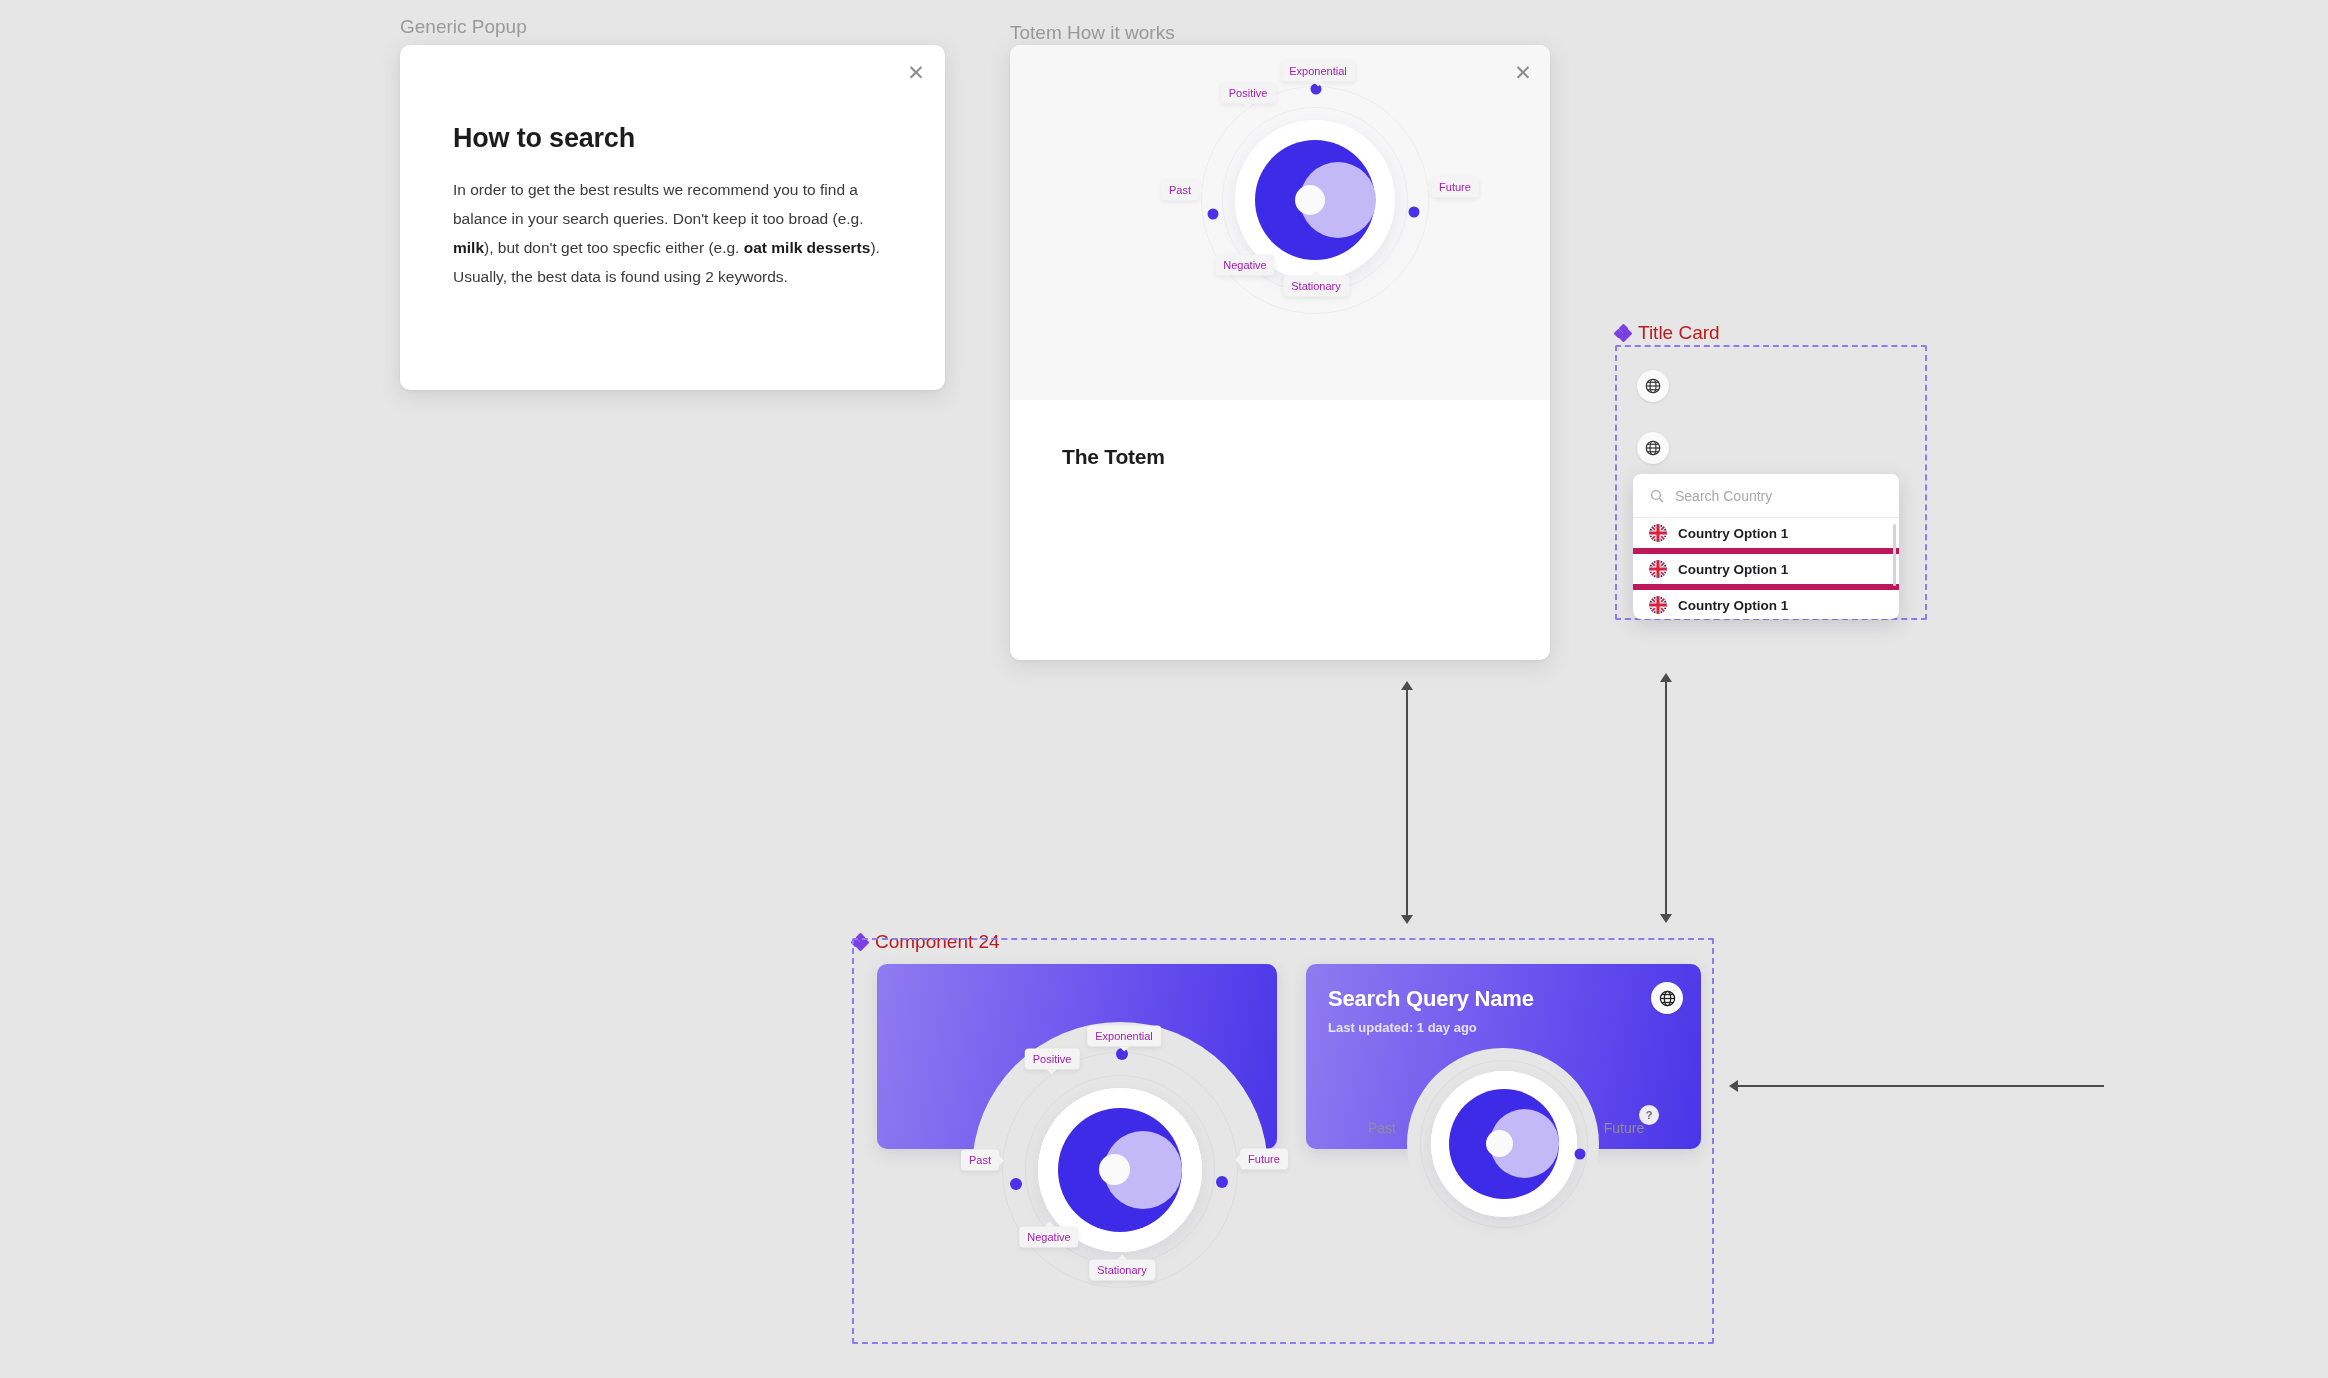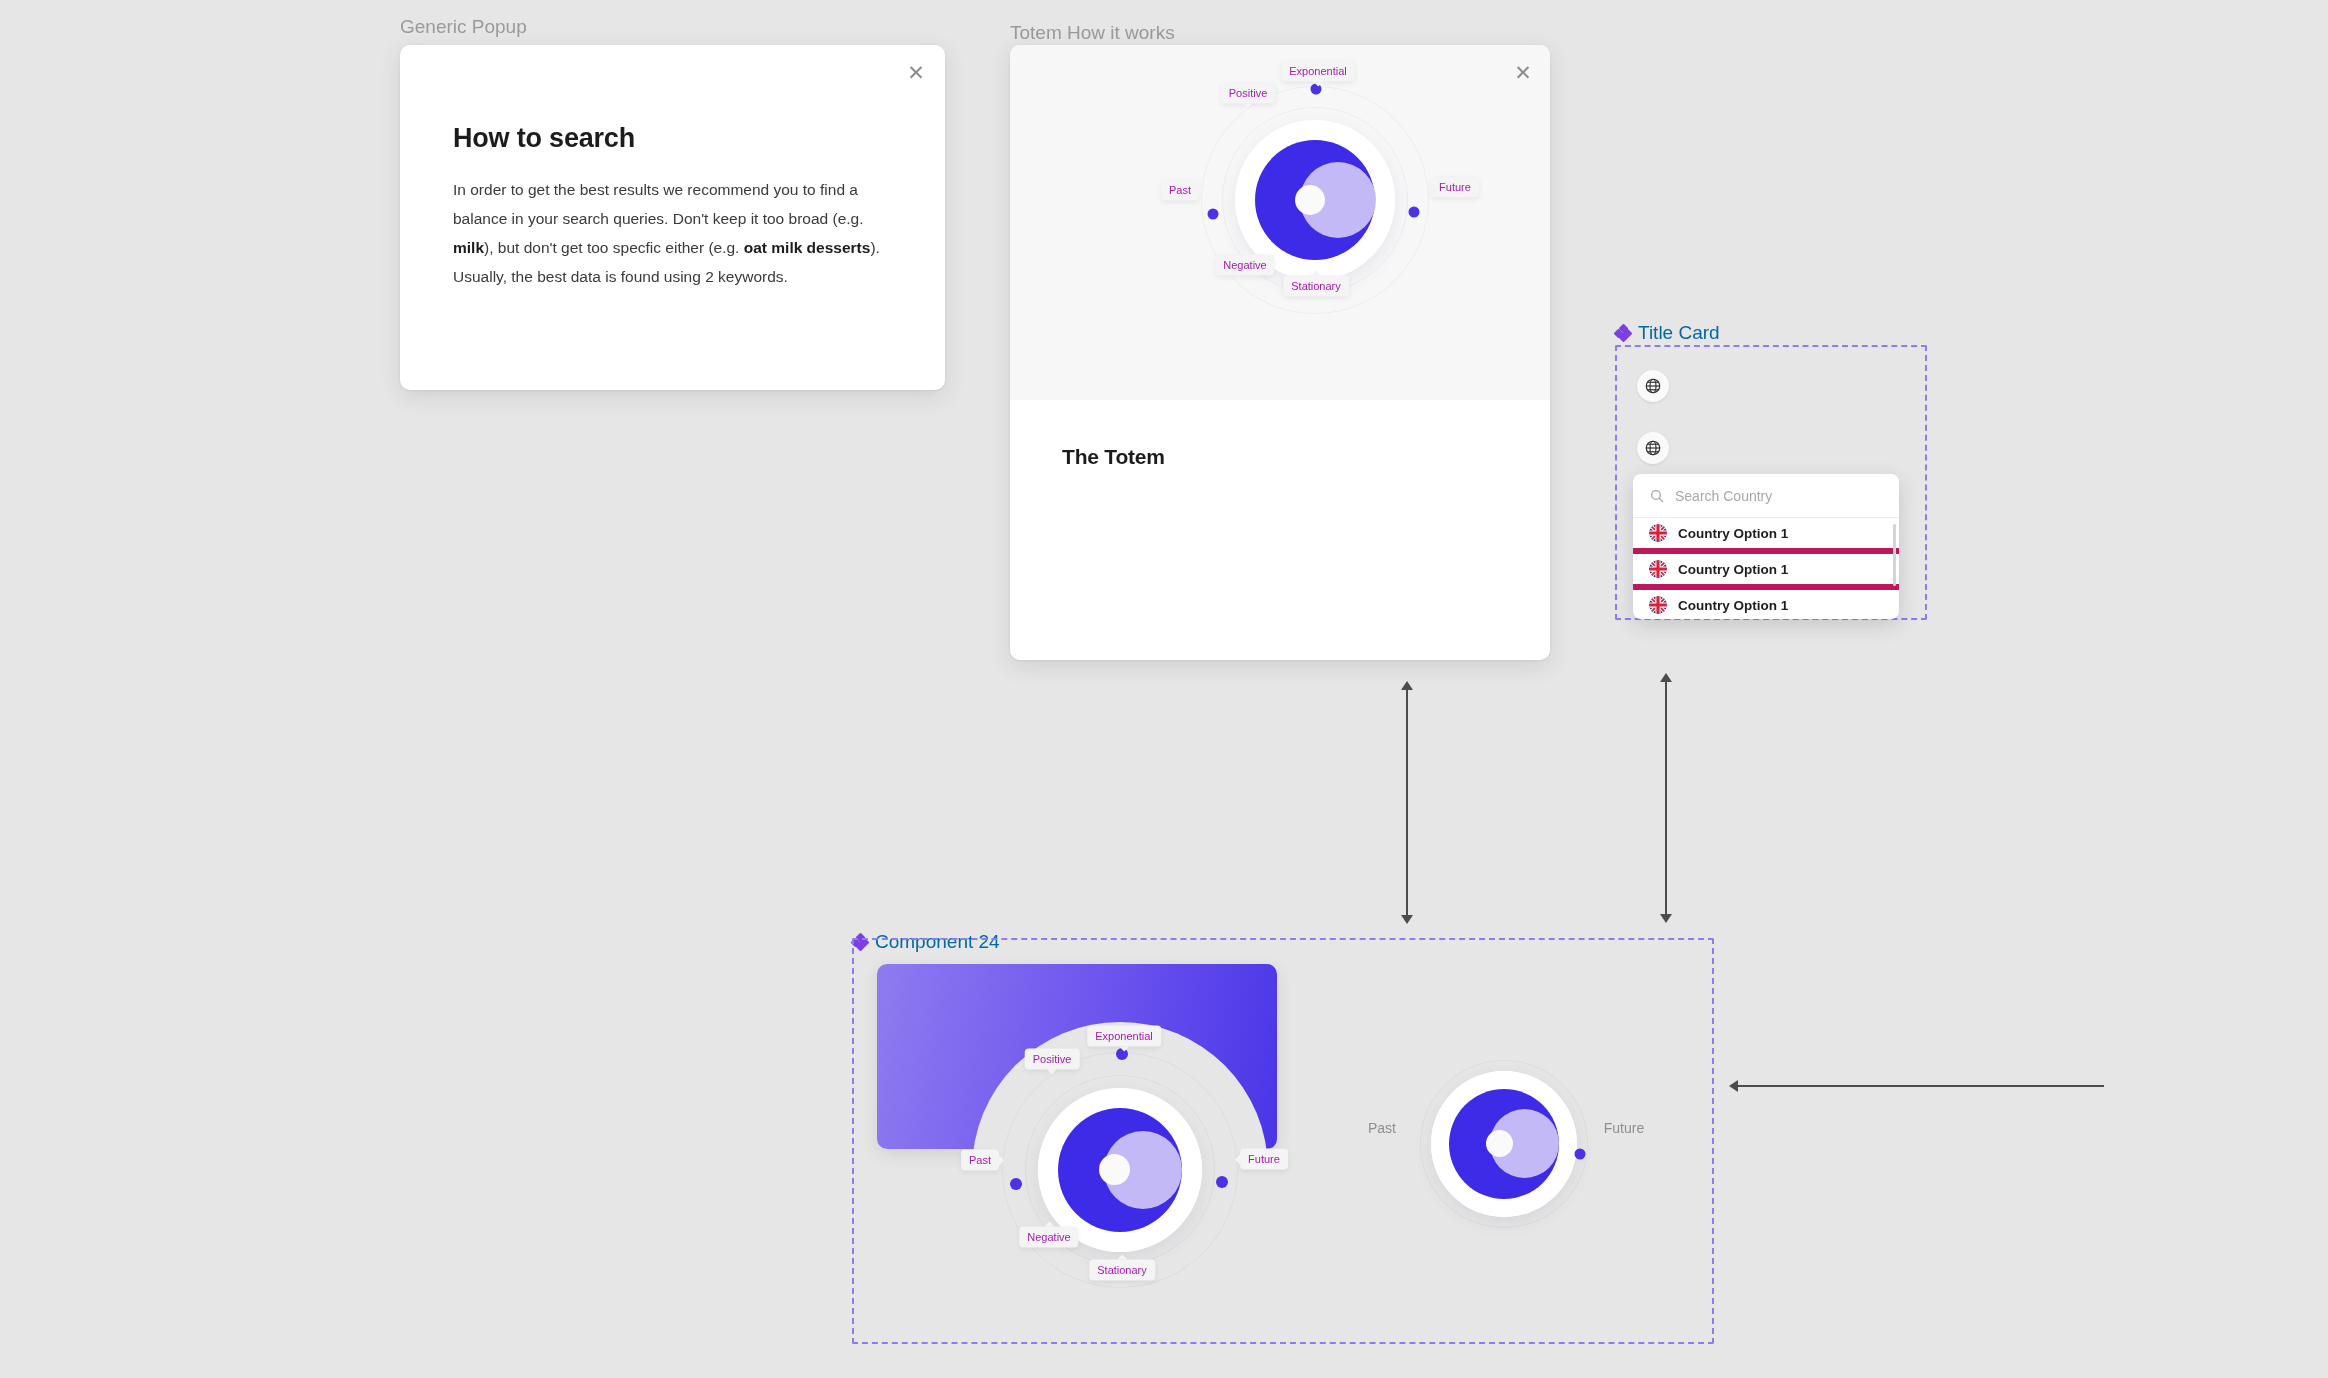--- a/index.html
+++ b/index.html
@@ -15,21 +15,21 @@
   .frame-label {
     position: absolute;
     font-size: 19px;
     color: #9a9a9a;
     font-family: "Liberation Sans", sans-serif;
     white-space: nowrap;
   }
   .comp-label {
     position: absolute;
     font-size: 19px;
-    color: #0369a1;
+    color: #b91c1c;
     white-space: nowrap;
     display: flex; align-items: center; gap: 7px;
   }
   .comp-badge { display: inline-block; width: 16px; height: 16px; position: relative; flex: none; }
   .comp-badge i {
     position: absolute; width: 7px; height: 7px; background: #7b3fe4;
     transform: rotate(45deg); border-radius: 1px;
   }
   .comp-badge i:nth-child(1) { left: 4.5px; top: 0px; }
   .comp-badge i:nth-child(2) { left: 0px;   top: 4.5px; }
@@ -366,20 +366,34 @@
       <div class="node" style="width:12px;height:12px;left:220px;top:130px;"></div>
 
       <div class="tip down" style="left:122px; top:-16px;">Exponential</div>
       <div class="tip down" style="left:50px; top:7px;">Positive</div>
       <div class="tip right" style="left:-22px; top:108px;">Past</div>
       <div class="tip left" style="left:262px; top:107px;">Future</div>
       <div class="tip up" style="left:47px; top:185px;">Negative</div>
       <div class="tip up" style="left:120px; top:218px;">Stationary</div>
     </div>
 
+    <div class="c24-card c24-right">
+      <h3>Search Query Name</h3>
+      <div class="sub">Last updated: 1 day ago</div>
+      <div class="globe-btn" style="right:18px; top:18px;">
+        <svg width="19" height="19" viewBox="0 0 24 24" fill="none" stroke="#222" stroke-width="1.6">
+          <circle cx="12" cy="12" r="9"></circle>
+            <ellipse cx="12" cy="12" rx="4" ry="9"></ellipse>
+          <line x1="3" y1="12" x2="21" y2="12"></line>
+            <line x1="4.6" y1="7" x2="19.4" y2="7"></line>
+            <line x1="4.6" y1="17" x2="19.4" y2="17"></line>
+        </svg>
+      </div>
+      <div class="help-badge">?</div>
+    </div>
 
     <div class="mask-circle" style="left:553px; top:108px; width:192px; height:192px; z-index:2;"></div>
 
     <div class="totem" style="left:566px; top:120px; width:168px; height:168px; z-index:3;">
       <div class="ring" style="width:168px;height:168px;"></div>
       <div class="halo" style="width:146px;height:146px;"></div>
       <div class="disc-main" style="width:110px;height:110px;">
         <div class="disc-light" style="width:69px;height:69px;left:41px;top:20px;"></div>
         <div class="disc-core" style="width:27px;height:27px;left:37px;top:41px;"></div>
       </div>

